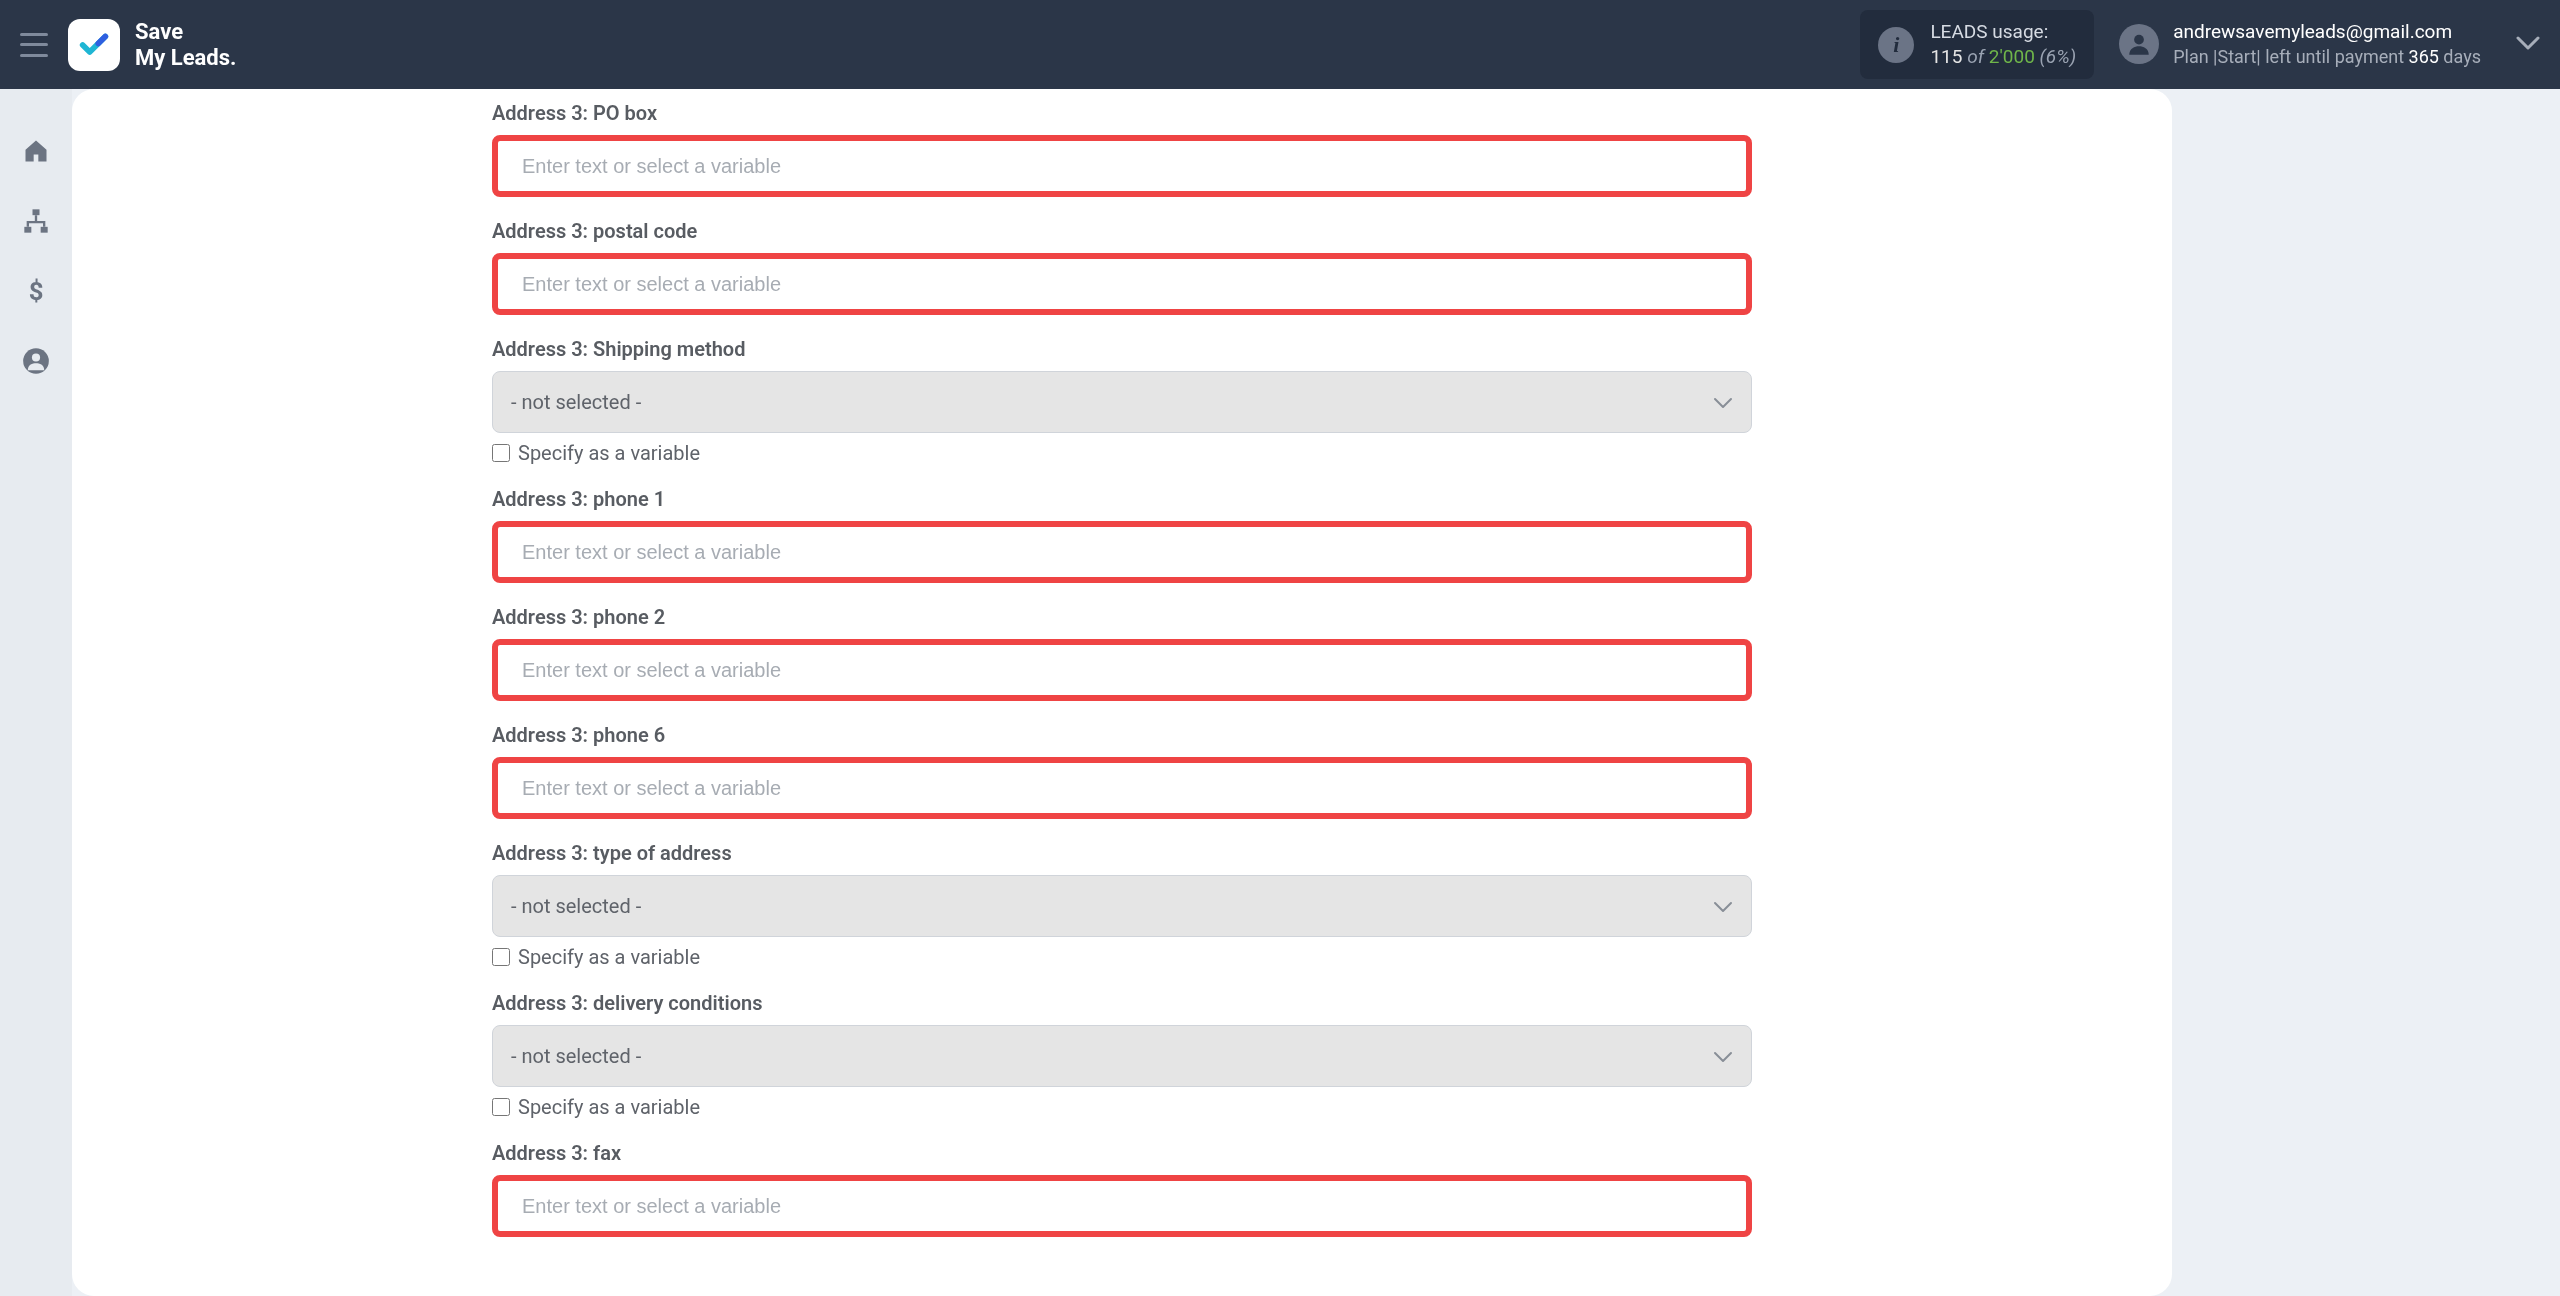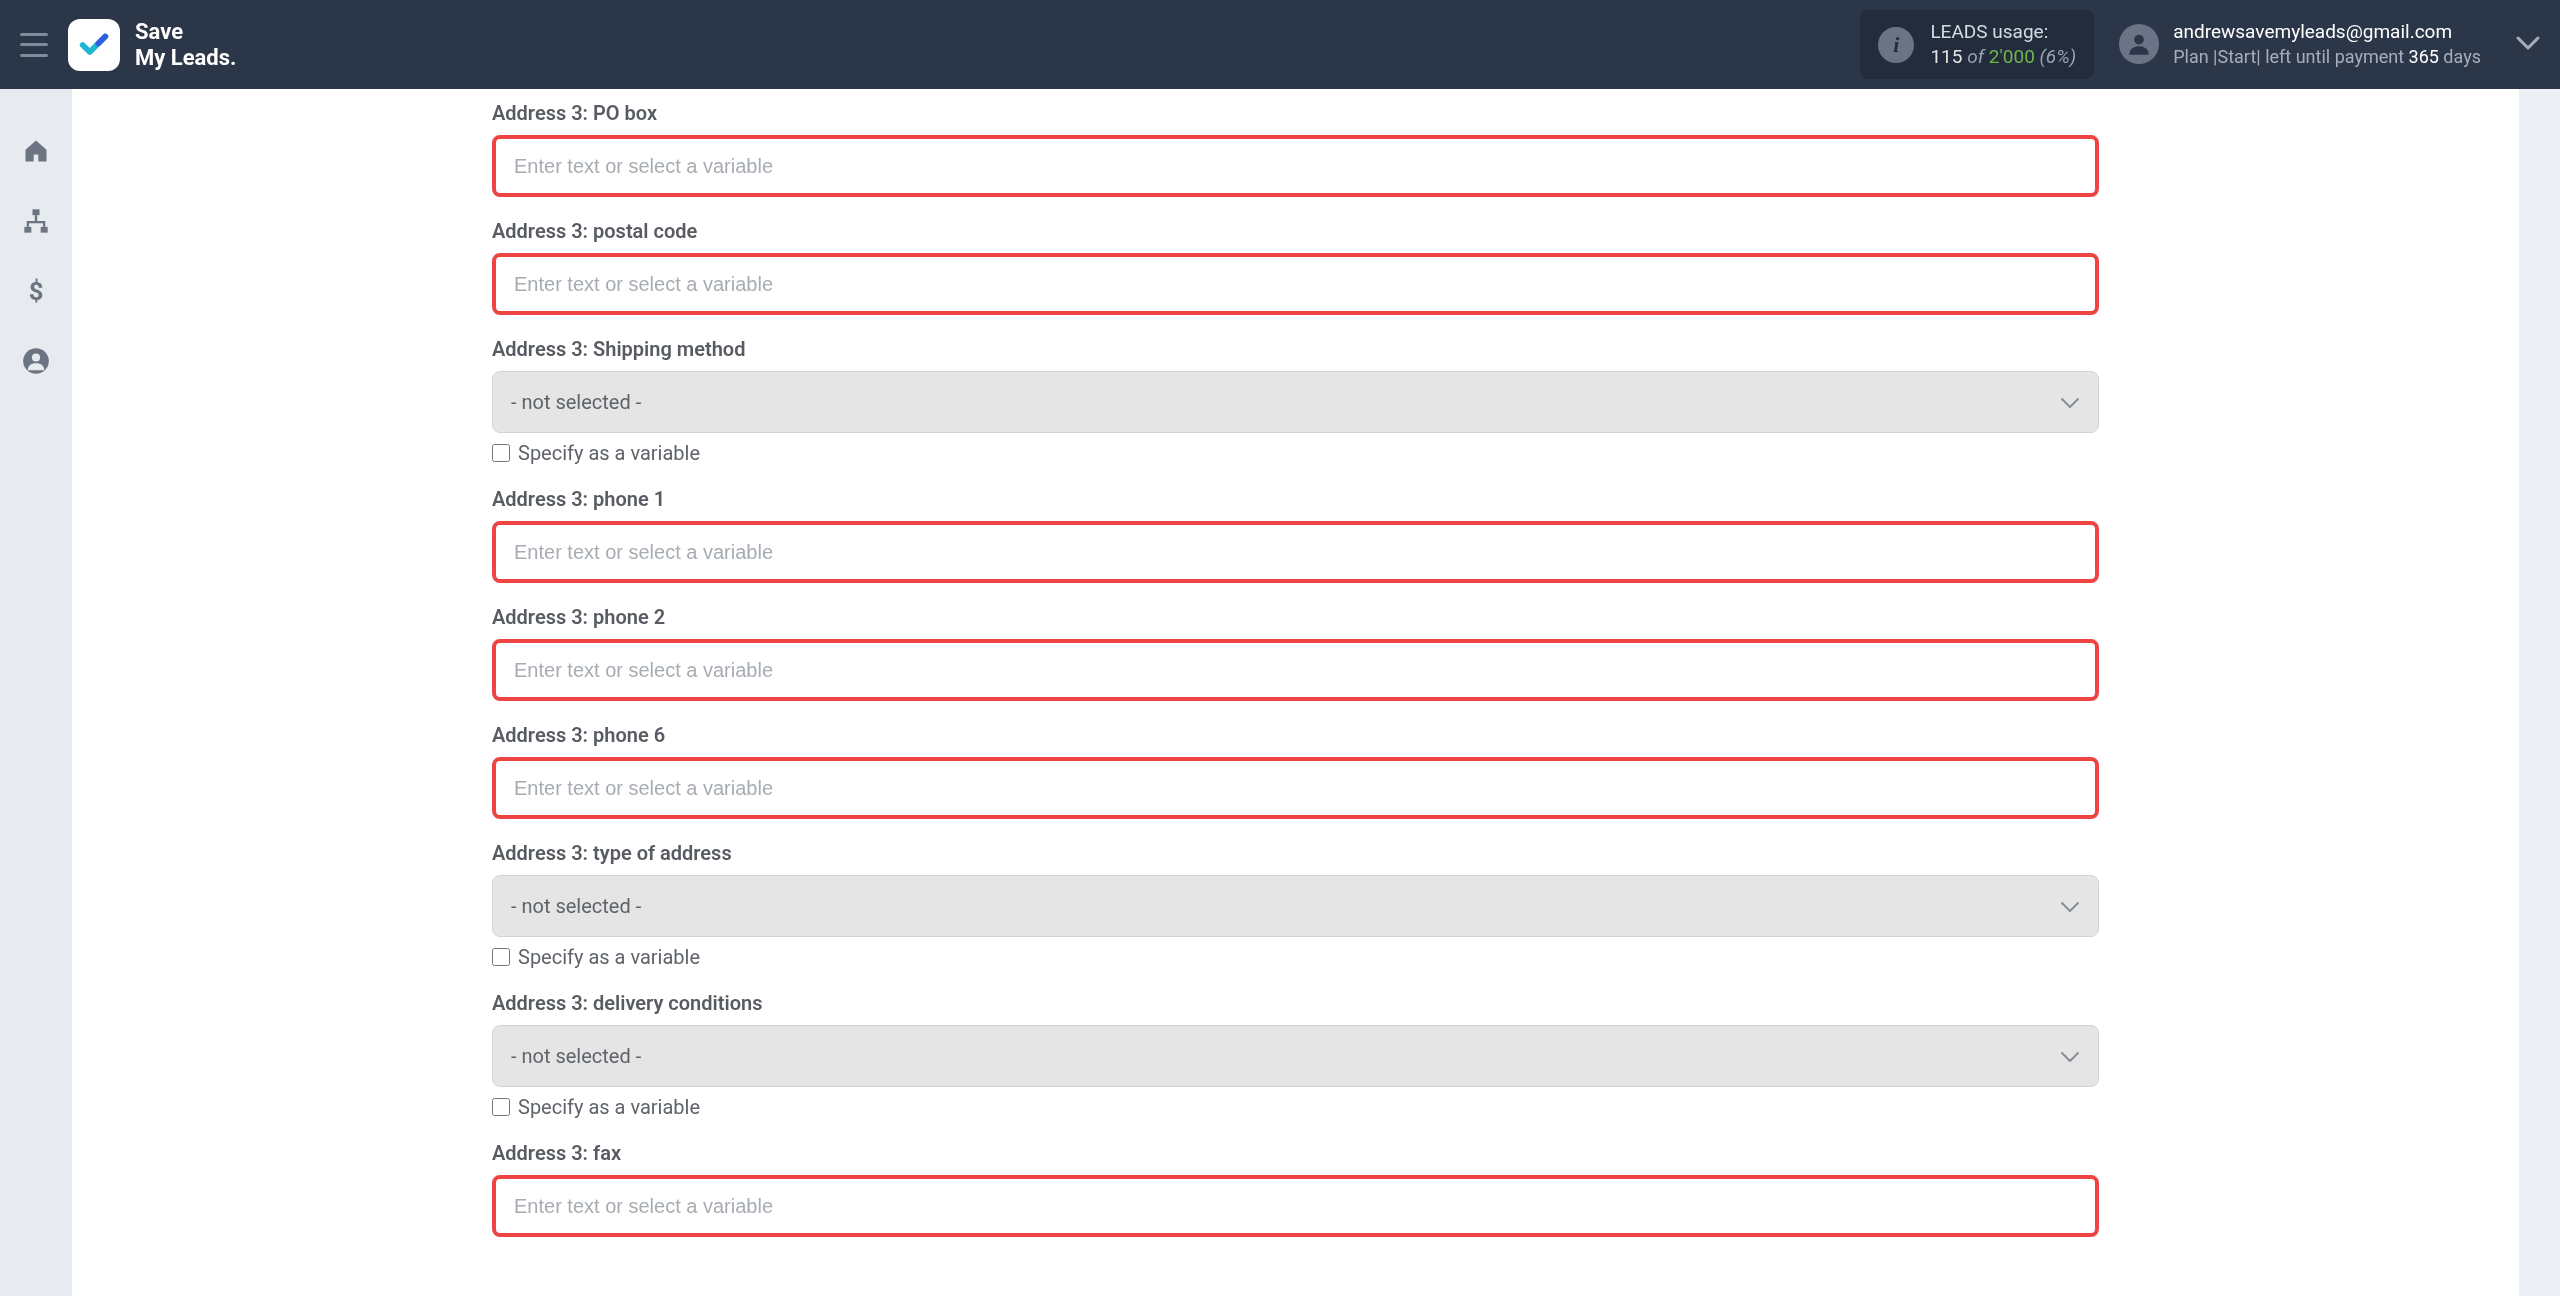--- a/index.html
+++ b/index.html
@@ -127,39 +127,40 @@
 
 .content-outer {
   flex: 1;
   background: #ecf0f5;
   overflow-y: auto;
   display: flex;
   justify-content: flex-start;
 }
 .paper {
   background: #fff;
-  width: 2447px;
+  width: 2100px;
   min-height: 100%;
   margin-left: 0;
   padding: 12px 420px 40px 420px;
+  border-radius: 22px;
 }
 .form-group { margin-bottom: 22px; }
 .form-label {
   font-size: 20px;
   font-weight: 600;
   color: #585c62;
   margin-bottom: 10px;
   display: block;
 }
 .form-input {
   width: 100%;
   height: 62px;
-  border: 4px solid #ef4444;
+  border: 6px solid #ef4444;
   border-radius: 8px;
-  padding: 0 18px;
+  padding: 0 24px;
   font-size: 20px;
   color: #14532d;
   background: #fff;
 }
 .form-input::placeholder { color: #a7acb3; }
 .form-select {
   width: 100%;
   height: 62px;
   border: 1px solid #d0d4da;
   border-radius: 8px;

